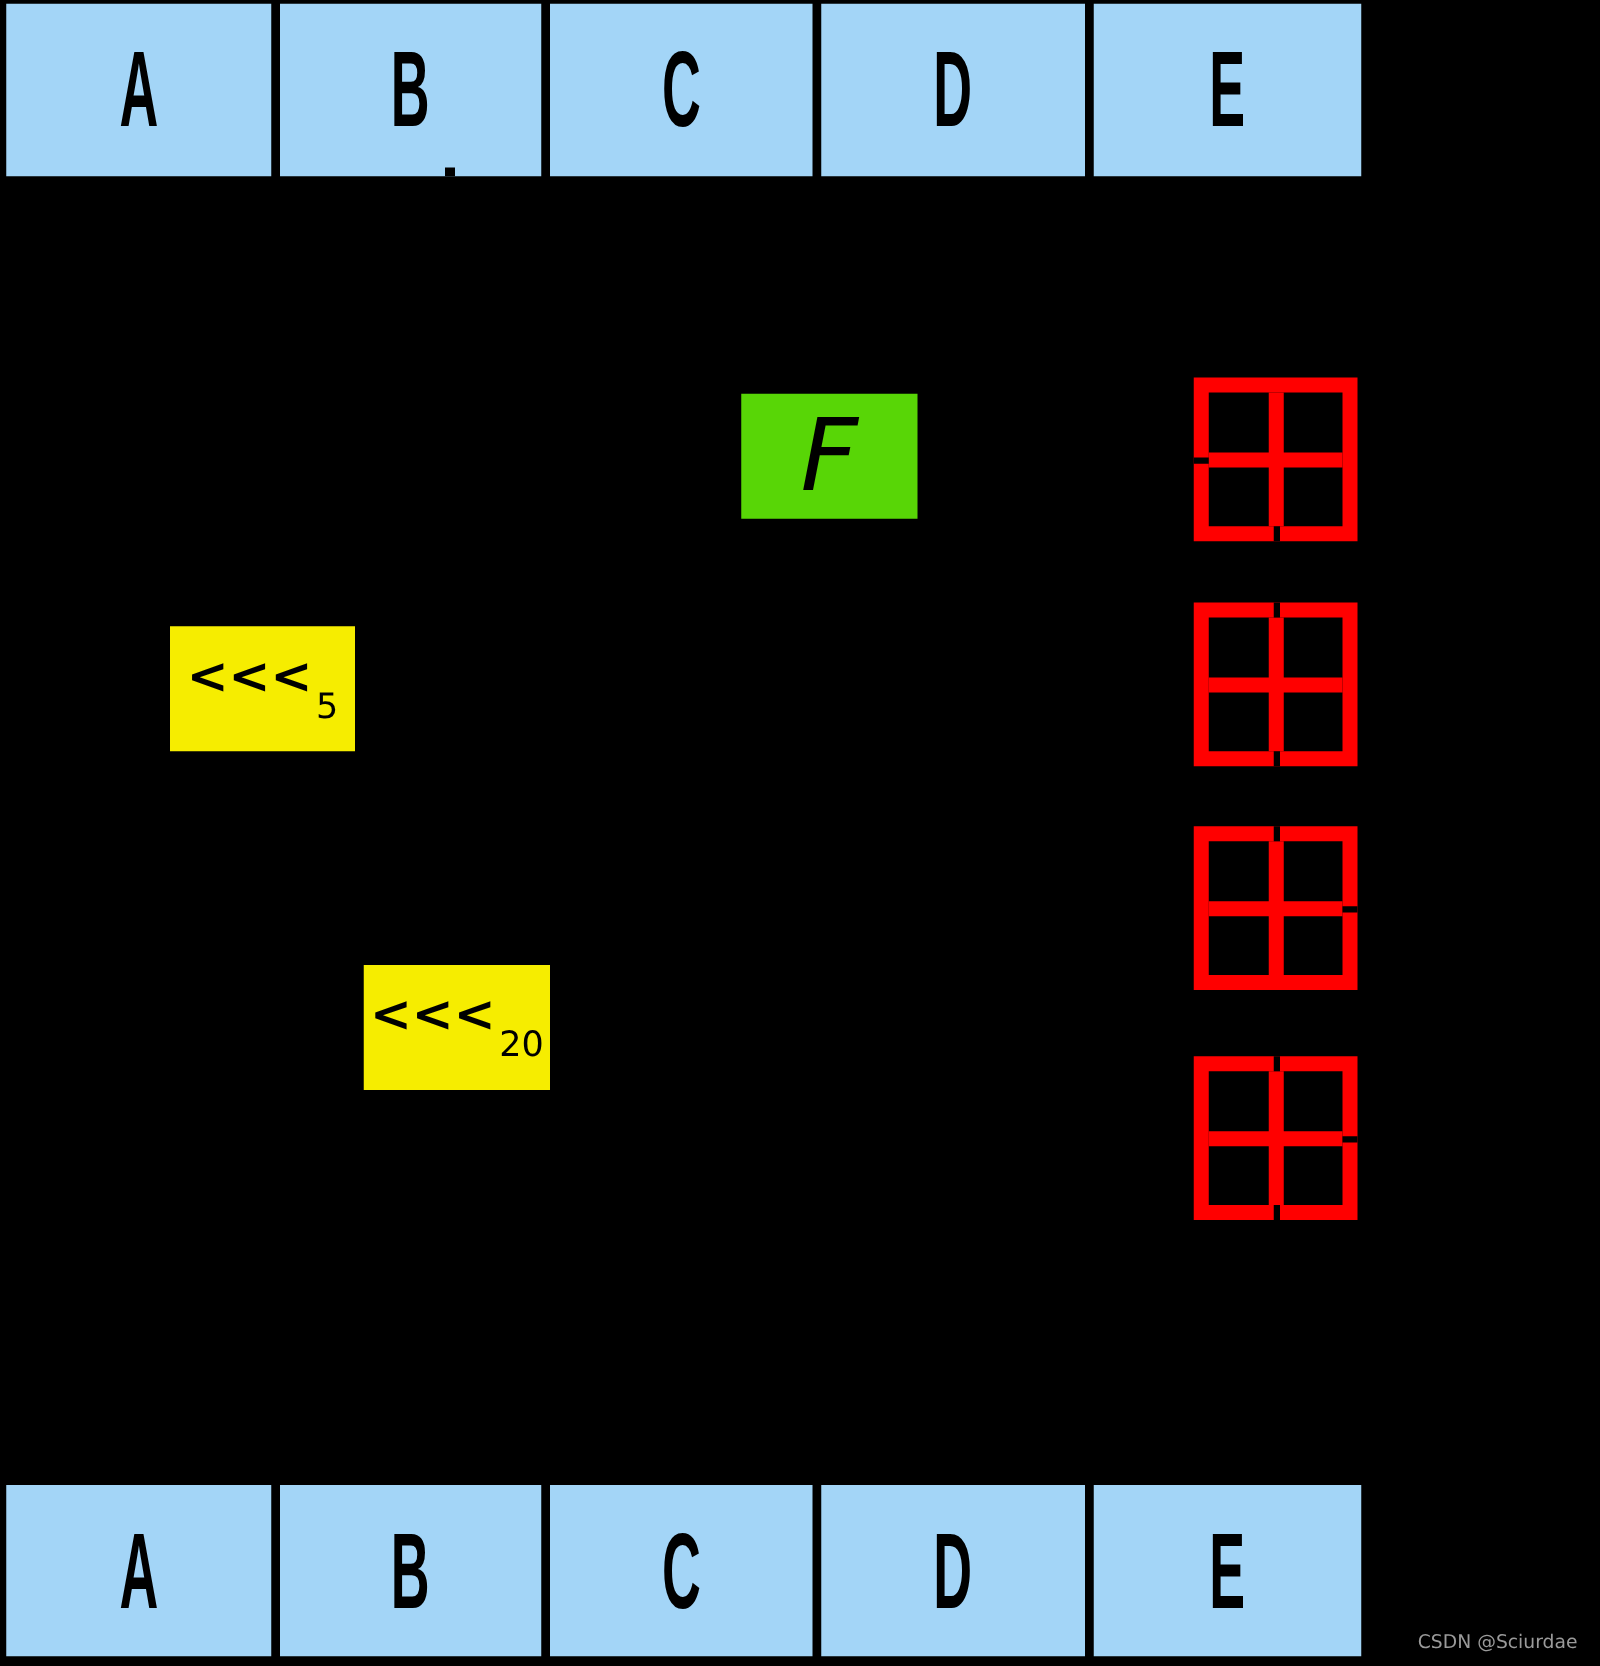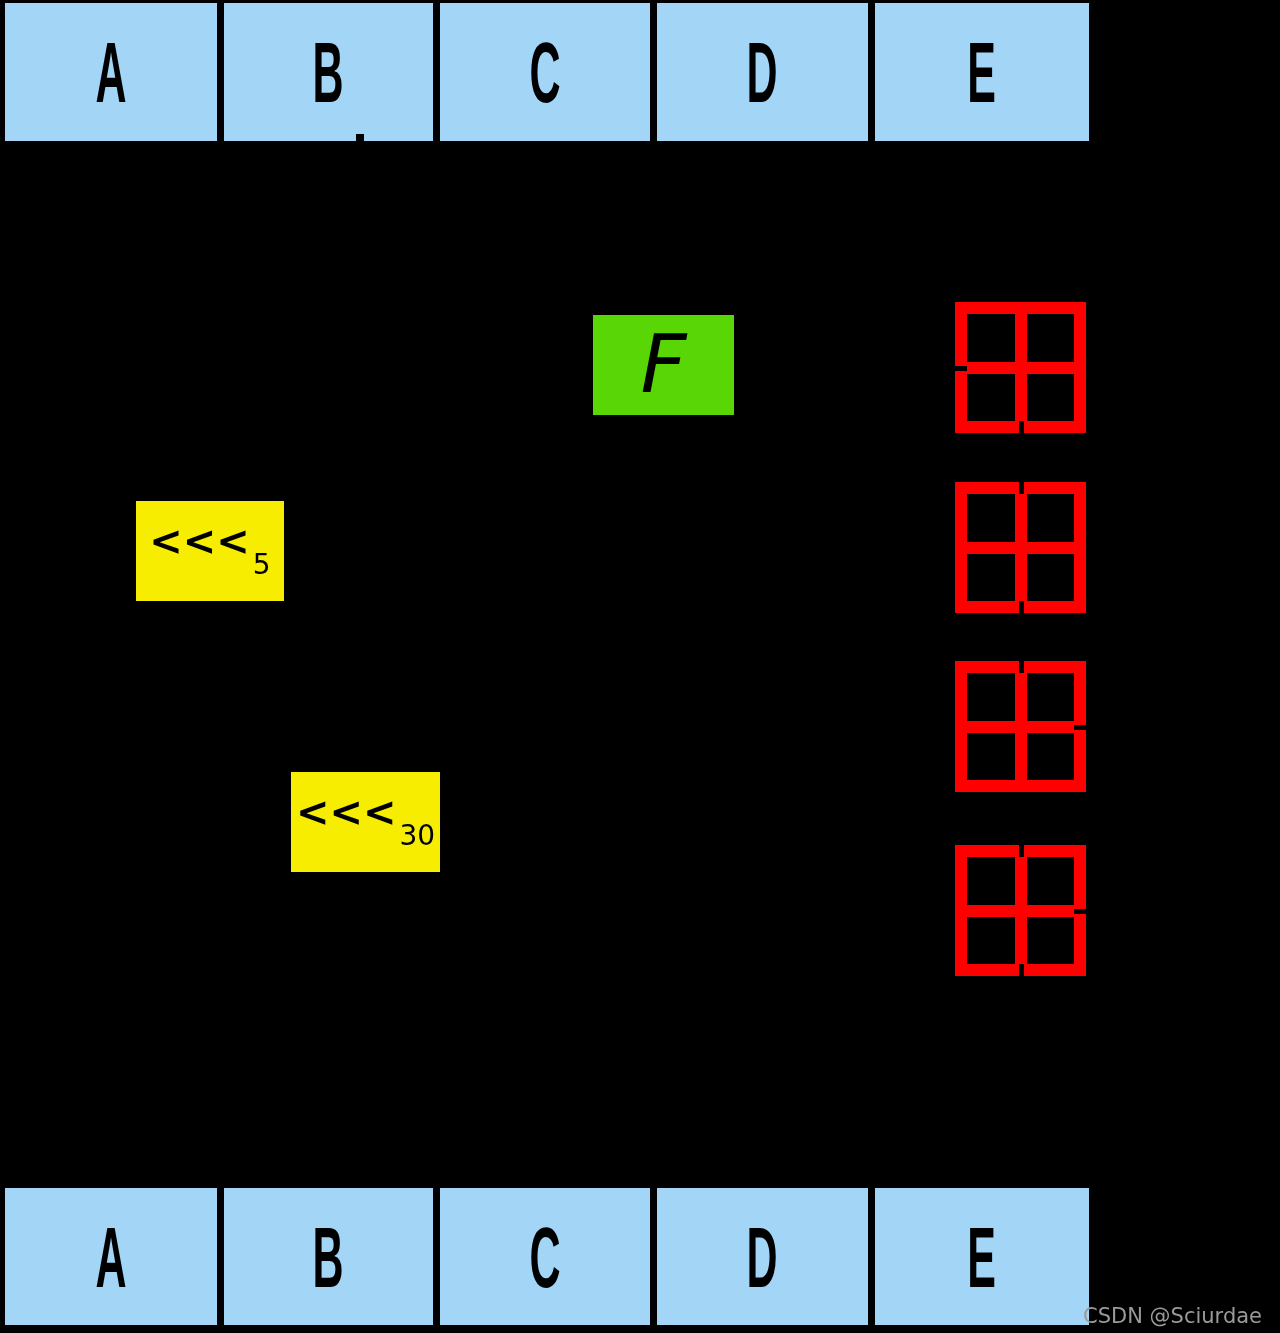--- a/index.html
+++ b/index.html
@@ -66,21 +66,21 @@
   .nick.left{left:-12px;top:50%;margin-top:-2px;width:12px;height:5px;}
   .nick.right{right:-12px;top:50%;margin-top:-2px;width:12px;height:5px;}
   .arrow-notch{
     position:absolute;top:1188px;width:0;height:0;
     border-left:6px solid transparent;border-right:6px solid transparent;
     border-top:9px solid #000;
   }
   .line-tick{position:absolute;background:#000;}
   .watermark{
     position:absolute;top:1304px;right:18px;
-    font-family:"DejaVu Sans",sans-serif;font-size:21px;
+    font-family:"DejaVu Sans",sans-serif;font-size:15px;
     color:var(--watermark_text,#9a9a9a);
   }
 </style>
 </head>
 <body>
 
 <div class="canvas">
 
   <div class="reg" style="left:5px;top:3px;width:212px;">
     <span class="reg-letter">A</span>
@@ -104,21 +104,21 @@
     <span class="f-letter">F</span>
   </div>
 
   <div class="rot" style="left:136px;top:501px;width:148px;">
     <span class="rot-symbol">&lt;&lt;&lt;</span>
     <span class="rot-amount">5</span>
   </div>
 
   <div class="rot" style="left:291px;top:772px;width:149px;">
     <span class="rot-symbol">&lt;&lt;&lt;</span>
-    <span class="rot-amount">30</span>
+    <span class="rot-amount">20</span>
   </div>
 
   <div class="add" style="top:302px;">
     <div class="vbar"></div>
     <div class="hbar"></div>
     <div class="nick left"></div>
     <div class="nick bot"></div>
   </div>
   <div class="add" style="top:482px;">
     <div class="vbar"></div>

